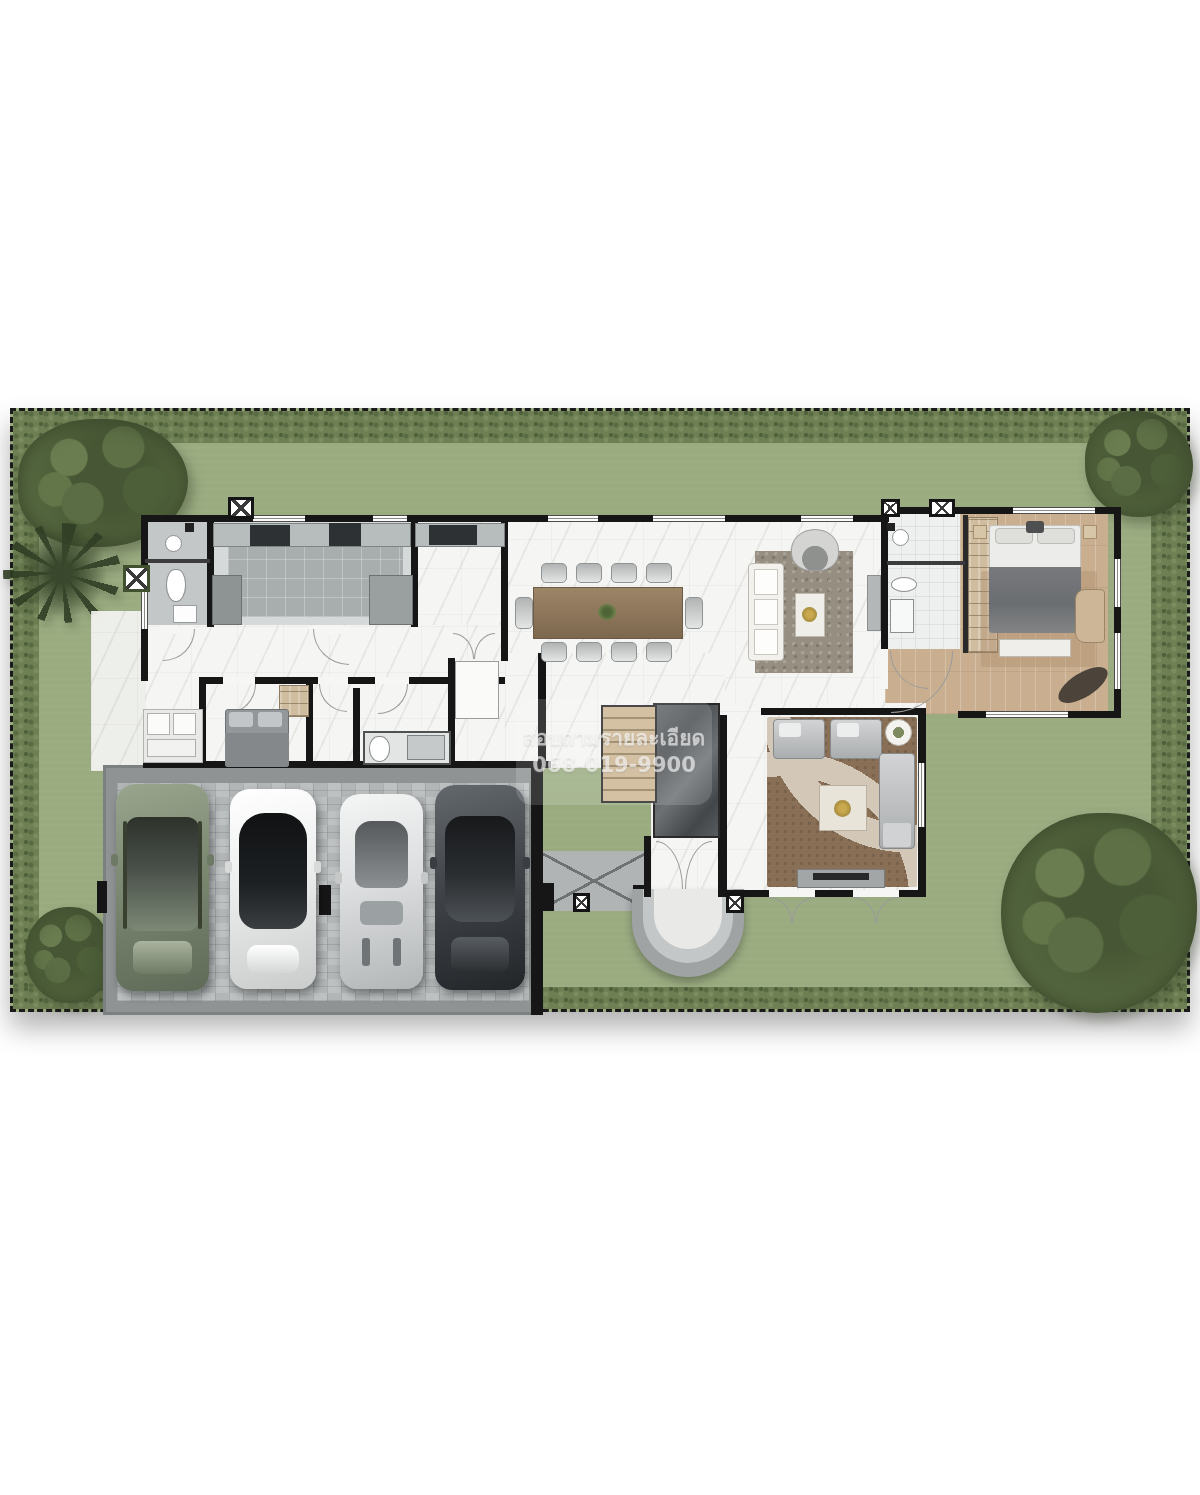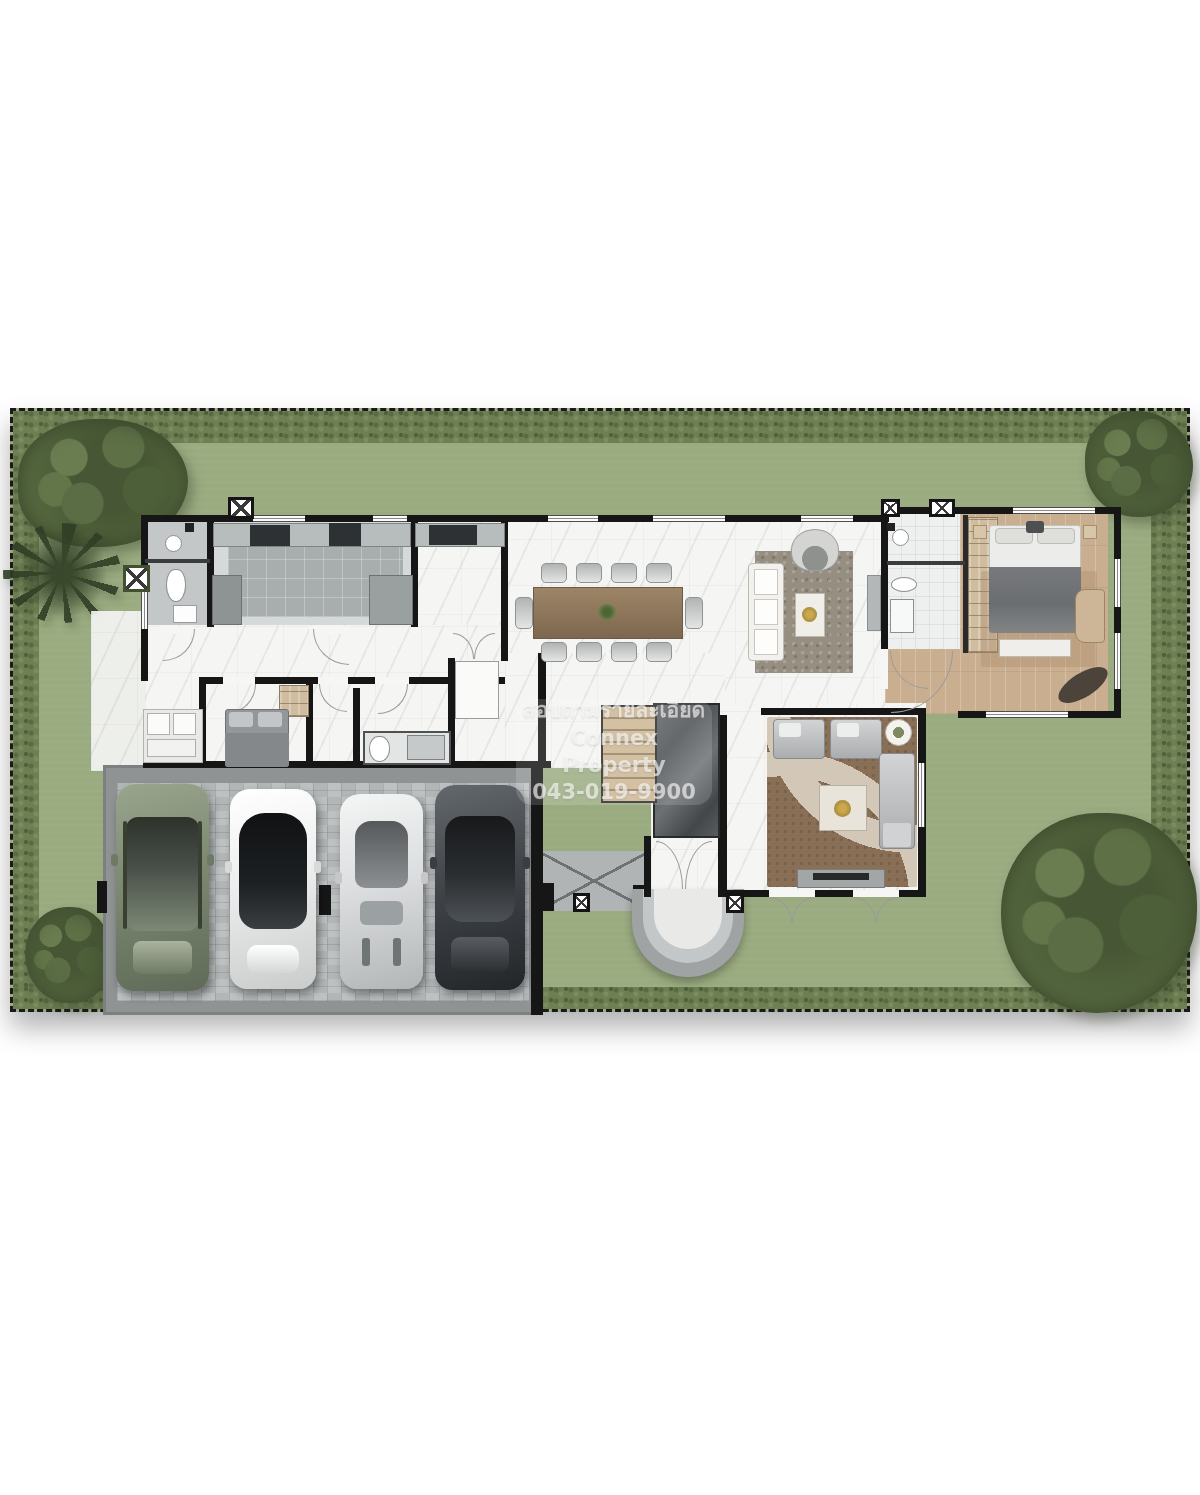--- a/index.html
+++ b/index.html
@@ -347,18 +347,17 @@
     <div class="f" style="left:870px;top:412px;width:28px;height:24px;background:#d0d2d3;border-radius:3px;"></div>
     <div class="f" style="left:806px;top:374px;width:48px;height:46px;background:#e9e4da;border:1px solid #b9b2a2;"></div>
     <div class="f" style="left:821px;top:389px;width:17px;height:17px;background:radial-gradient(circle,#caa94e 30%,#9d8338 80%);border-radius:50%;"></div>
     <div class="f" style="left:784px;top:458px;width:88px;height:19px;background:#a3a6a7;border:1px solid #797c7d;"></div>
     <div class="f" style="left:800px;top:462px;width:56px;height:7px;background:#26282a;"></div>
 
     <div class="f" style="left:442px;top:250px;width:44px;height:58px;background:#fafaf8;border:1px solid #9a9d9d;"></div>
 
     <div id="watermark">
       <div>สอบถามรายละเอียด</div>
-      <div>Connex Property</div>
-      <div>043-019-9900</div>
+      <div>068-019-9900</div>
     </div>
 
   </div>
 </div>
 
 </body></html>

